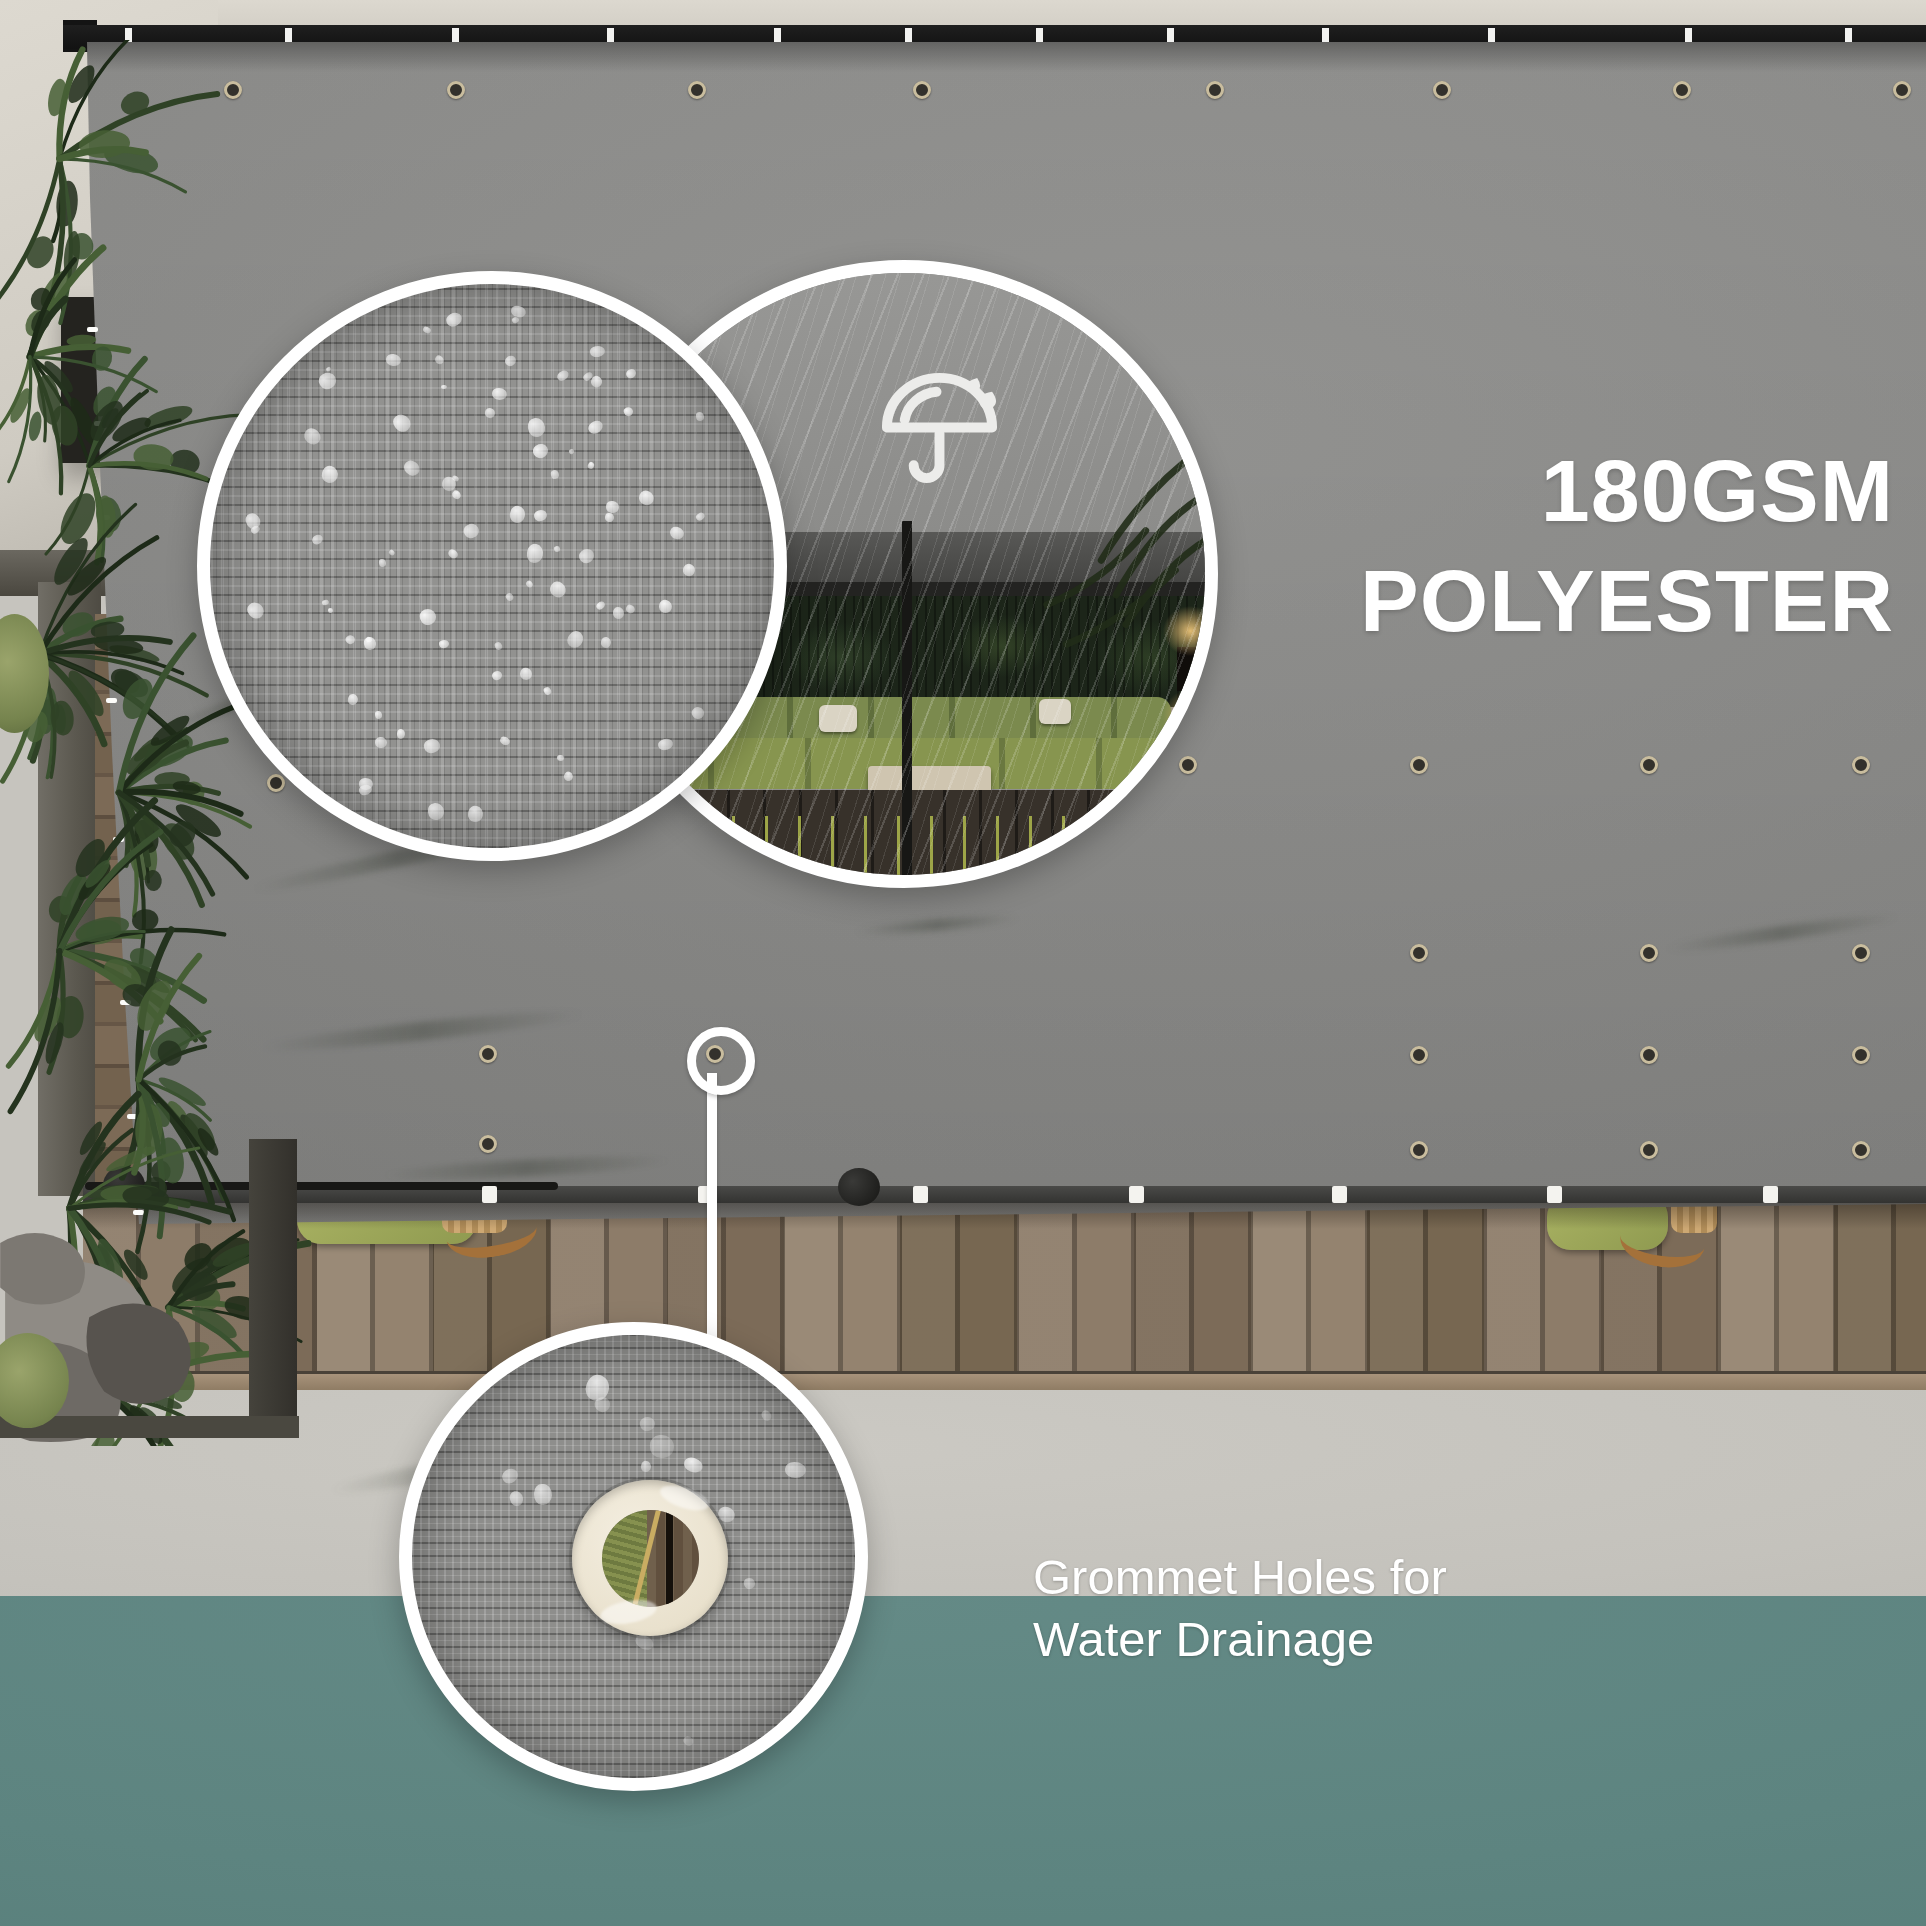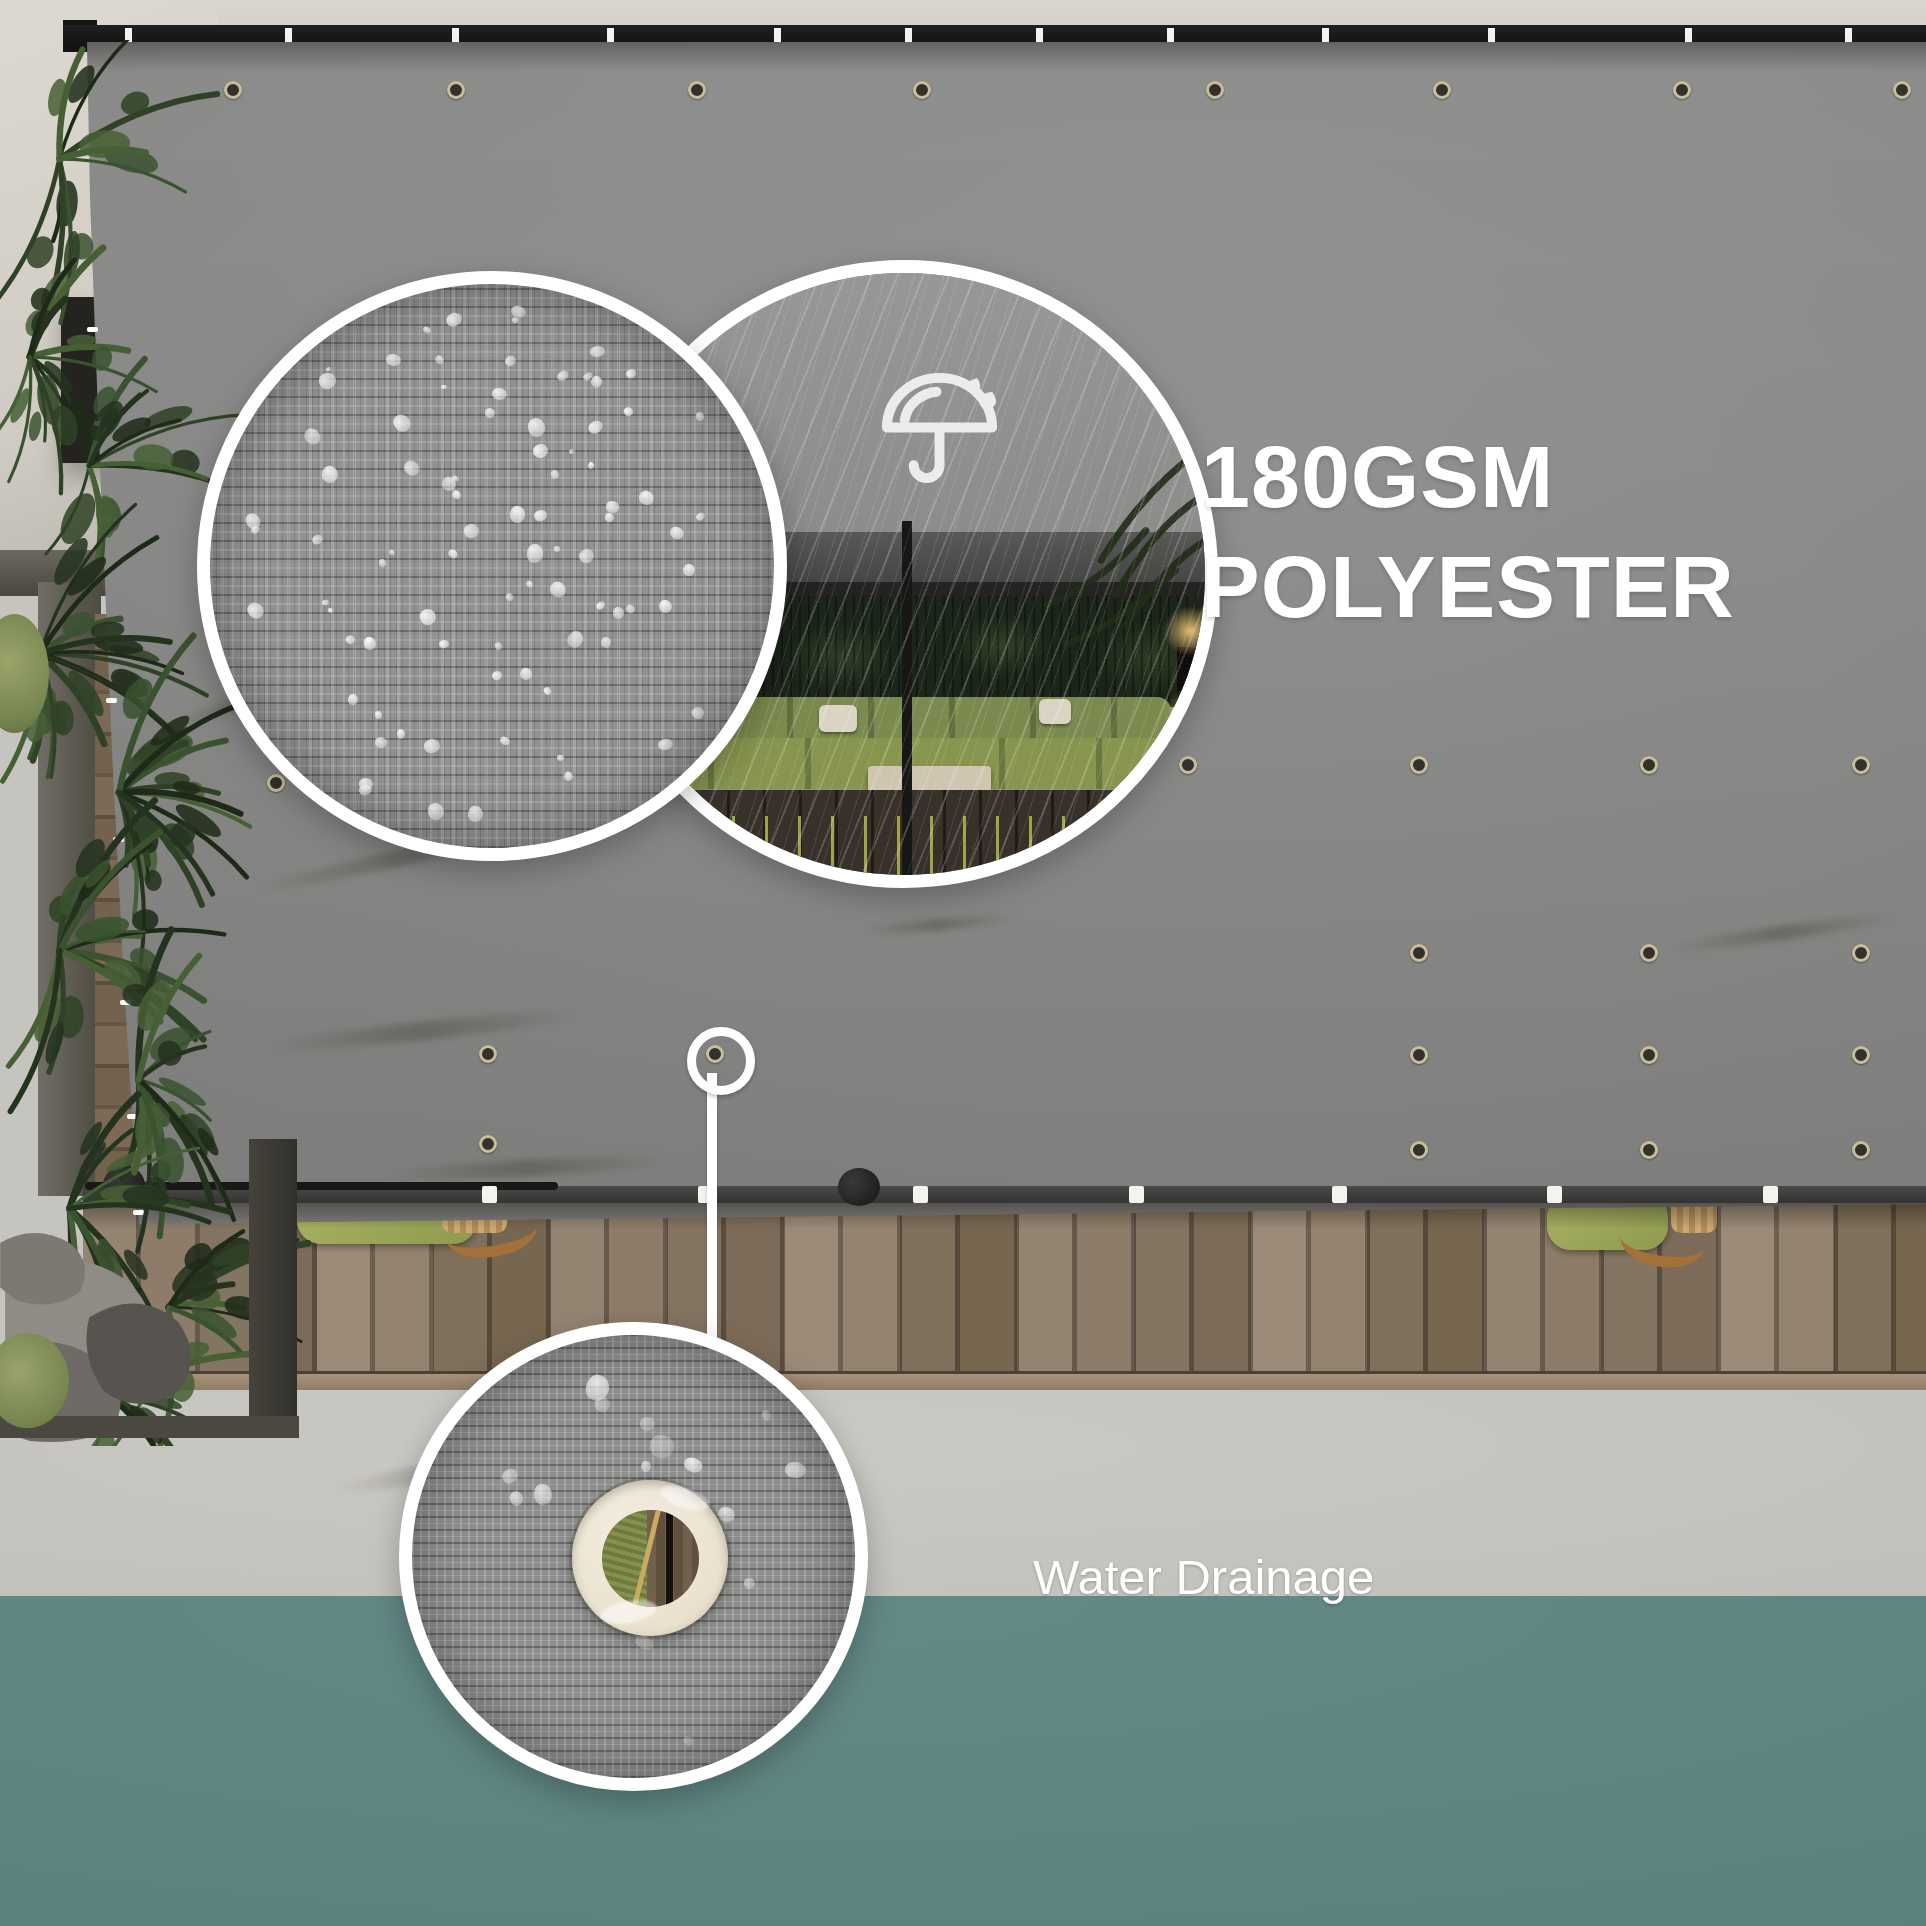--- a/index.html
+++ b/index.html
@@ -119,21 +119,21 @@
     background:repeating-linear-gradient(15deg,#86914f 0 4px,#6e7a40 4px 8px);}
   .gr-seam{position:absolute;left:42%;top:-6px;width:5px;height:120%;background:#c9ac62;transform:rotate(14deg);}
   .gr-wood{position:absolute;left:46%;top:0;width:54%;height:100%;
     background:repeating-linear-gradient(90deg,#70604c 0 9px,#61503e 9px 18px);}
   .gr-slot{position:absolute;left:66%;top:0;width:7px;height:100%;background:#15100b;}
   .gr-shine{position:absolute;background:rgba(255,255,255,.5);border-radius:50%;filter:blur(1px);}
   
   .title{left:423px;top:122px;width:495px;text-align:center;color:var(--c-text,#fff);
     font-size:50px;line-height:63px;font-weight:500;letter-spacing:0.5px;text-shadow:0 1px 3px rgba(0,0,0,.18);}
   .title .b{font-weight:800;}
-  .material{left:1201px;top:422px;width:693px;text-align:left;color:var(--c-text,#fff);
+  .material{left:1201px;top:436px;width:693px;text-align:right;color:var(--c-text,#fff);
     font-size:88px;line-height:110px;font-weight:800;letter-spacing:1px;text-shadow:0 2px 4px rgba(0,0,0,.2);}
   .caption{left:1033px;top:1546px;width:554px;text-align:left;color:var(--c-text,#fff);
     font-size:49px;line-height:62px;font-weight:400;text-shadow:0 1px 3px rgba(0,0,0,.25);}
 </style>
 </head>
 <body>
 
 <div class="stage">
 
   <div class="abs wall-top"></div>
@@ -665,16 +665,17 @@
       <div class="gr-shine" style="left:28px;top:121px;width:57px;height:22px;transform:rotate(-10deg);"></div>
     </div>
     <div class="vignette"></div>
   </div>
 
   <div class="abs material">
     <div>180GSM</div>
     <div>POLYESTER</div>
   </div>
   <div class="abs caption">
+    <div>Grommet Holes for</div>
     <div>Water Drainage</div>
   </div>
 </div>
 
 
 </body></html>

